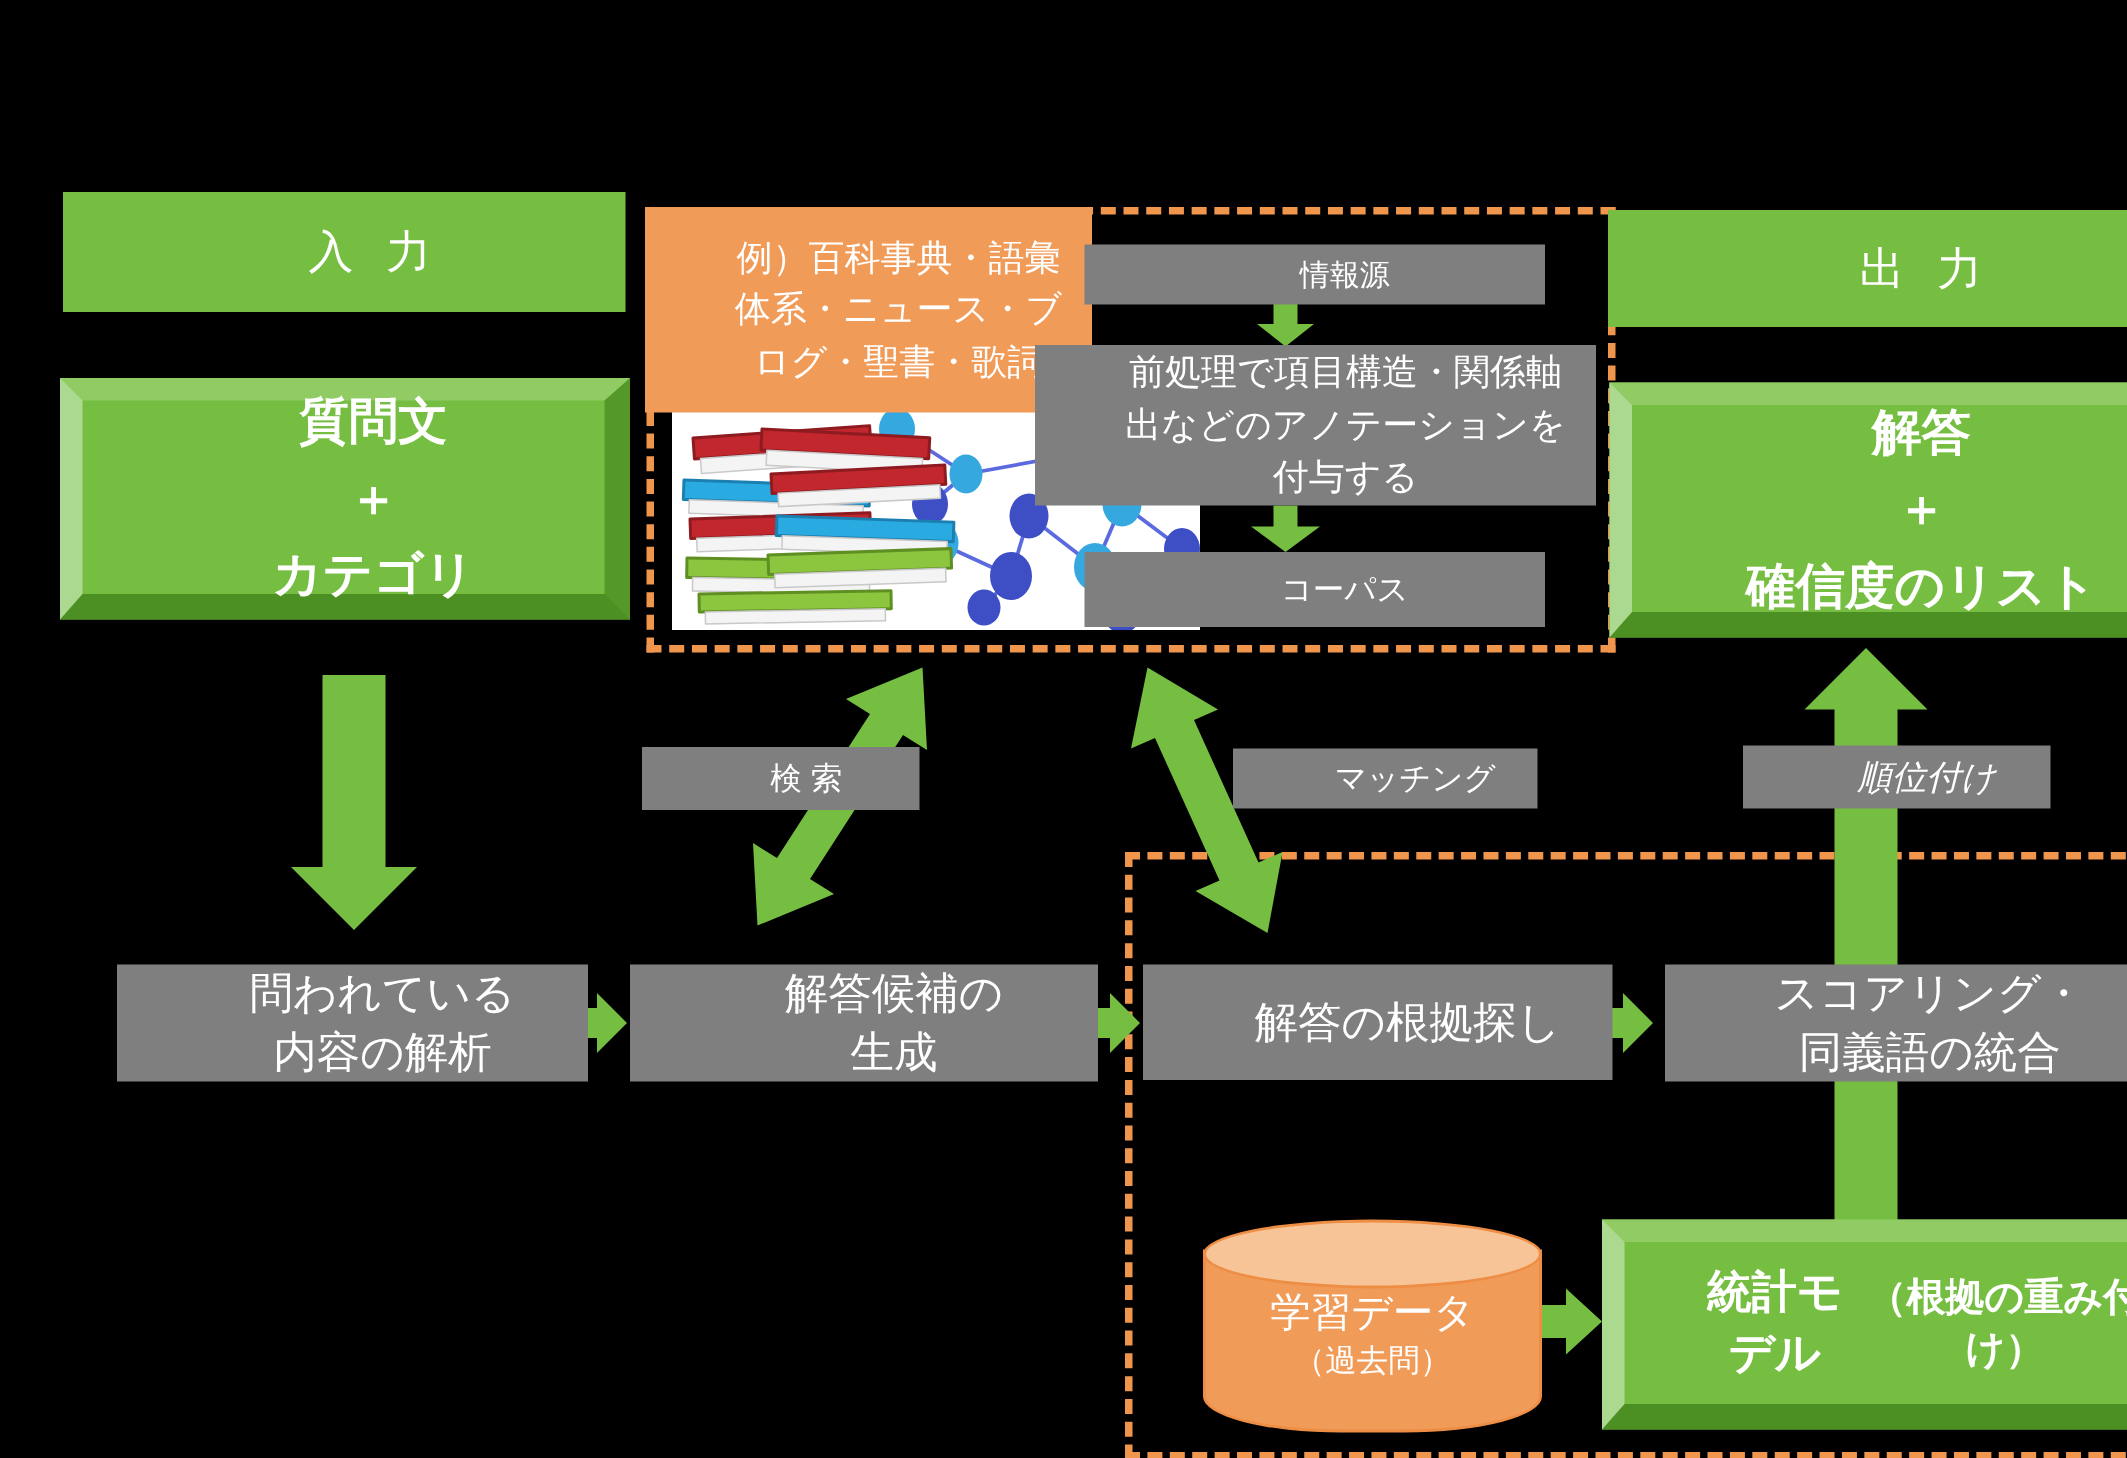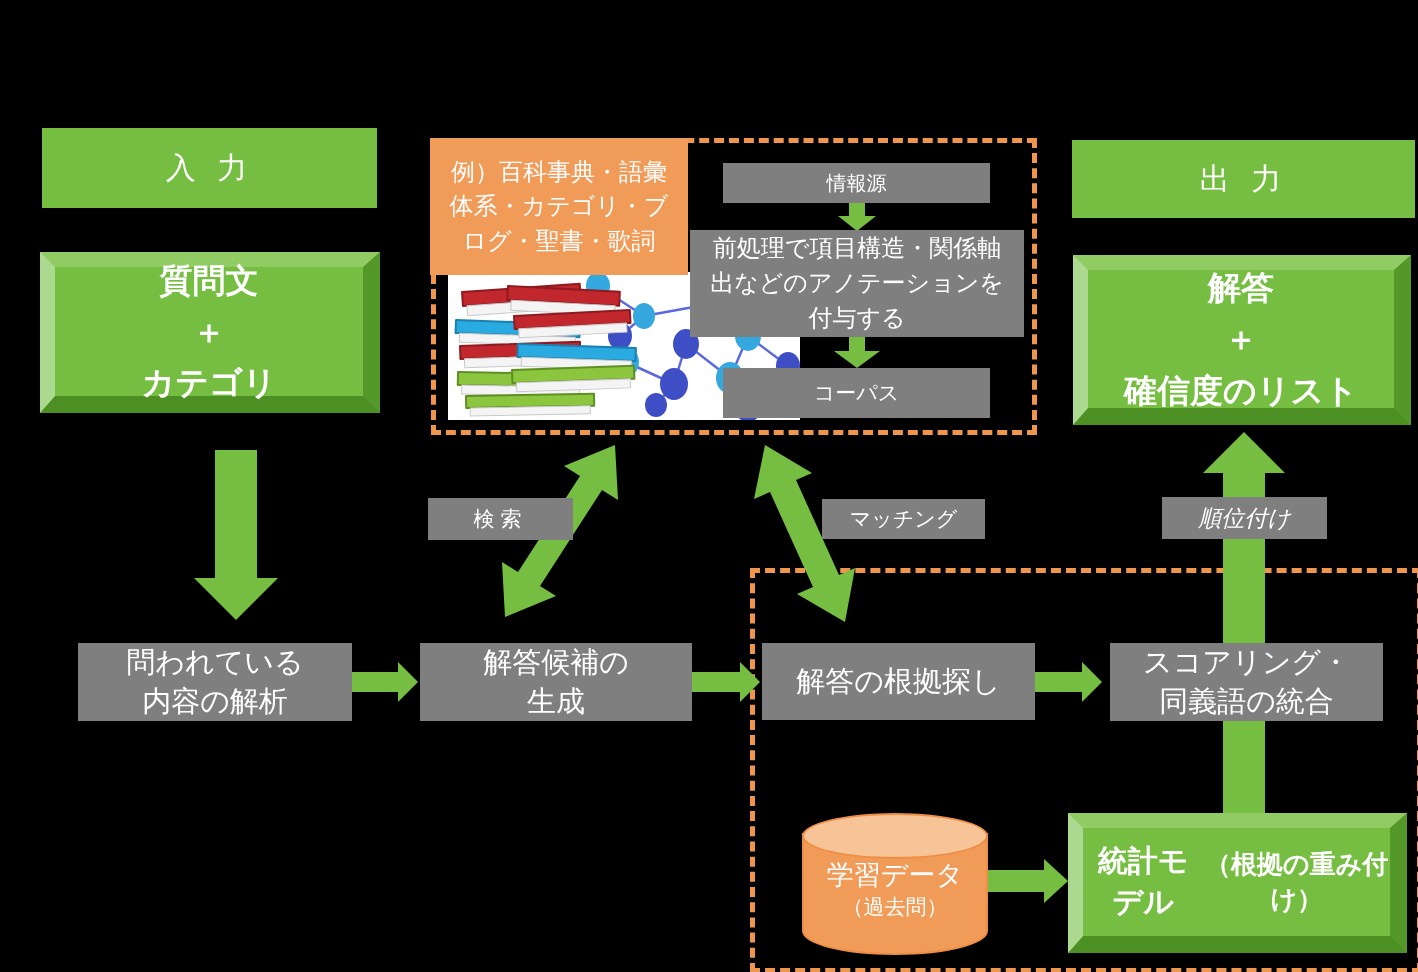--- a/index.html
+++ b/index.html
@@ -1,18 +1,18 @@
 <!DOCTYPE html>
 <html><head>
 <meta charset="utf-8">
 <style>
   html,body{margin:0;padding:0;background:#000;}
   #canvas{position:relative;width:1418px;height:972px;background:#000;overflow:hidden;
           font-family:"DejaVu Sans",sans-serif;color:#fff;}
-  .abs{position:absolute;}
+  .abs{position:absolute;padding-left:40px;}
   .ml{white-space:pre-line;}
   .center{display:flex;align-items:center;justify-content:center;text-align:center;}
   
   .dashed{border:5px dashed #F0954C;z-index:1;}
   
   .green-flat{background:#76BE41;z-index:6;font-size:30px;letter-spacing:6px;}
   
   .bevel{background:#76BE41;z-index:6;border-style:solid;
          border-width:15px 17px 17px 15px;
          border-color:#90CB64 #55982A #4C9023 #ABD98F;}
@@ -159,21 +159,21 @@
   <div class="abs bevel" style="left:1073px;top:255px;width:306px;height:138px;">
     <div class="inner">
         <span class="ml io-text">解答
 ＋
 確信度のリスト</span>
       </div>
   </div>
 
   <div class="abs orange-note center" style="left:430px;top:138px;width:258px;height:137px;">
     <span class="ml">例）百科事典・語彙
-体系・カテゴリ・ブ
+体系・ニュース・ブ
 ログ・聖書・歌詞</span>
   </div>
   <div class="abs gray center" style="left:723px;top:163px;width:267px;height:40px;font-size:20px;">
     <span>情報源</span>
   </div>
   <div class="abs gray center" style="left:690px;top:230px;width:334px;height:107px;font-size:24px;line-height:1.45;">
     <span class="ml">前処理で項目構造・関係軸
 出などのアノテーションを
 付与する</span>
   </div>

